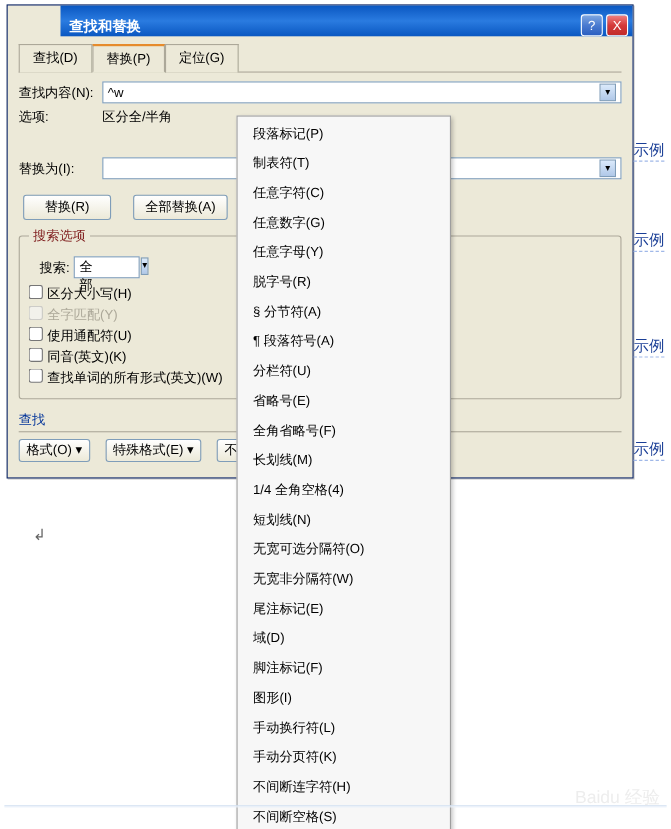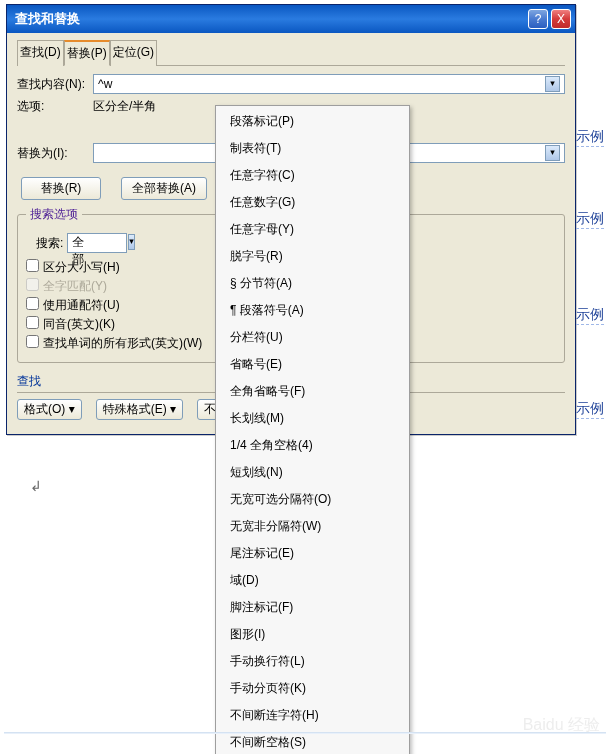--- a/index.html
+++ b/index.html
@@ -17,22 +17,23 @@
     width: 570px;
     background: #ece9d8;
     border: 1px solid #0a246a;
     box-shadow: 1px 1px 0 #00000033;
   }
   .titlebar {
     height: 28px;
     background: linear-gradient(to bottom, #0a57c1 0%, #2a7be0 50%, #0a57c1 100%);
     color: #fff;
     display: flex;
-    align-items: center;
+    align-items: flex-end;
     padding: 0 4px 0 8px;
+    margin-left: 48px;
   }
   .titlebar .title { flex: 1; font-size: 13px; font-weight: bold; }
   .titlebtn {
     width: 20px; height: 20px;
     background: linear-gradient(to bottom, #f08080 0%, #d43a3a 50%, #c12a2a 100%);
     border: 1px solid #fff;
     border-radius: 3px;
     margin-left: 3px;
     color: #fff;
     font-family: Arial;
@@ -46,21 +47,21 @@
   }
   .body {
     padding: 6px 10px 10px 10px;
   }
   .tabs {
     display: flex;
     border-bottom: 1px solid #aca899;
     margin-bottom: 8px;
   }
   .tab {
-    padding: 3px 2px;
+    padding: 3px 12px;
     border: 1px solid #aca899;
     border-bottom: none;
     background: #ece9d8;
     margin-right: 0px;
     position: relative;
     top: 1px;
     cursor: pointer;
   }
   .tab.active {
     background: #ece9d8;
@@ -108,21 +109,21 @@
     cursor: pointer;
     font-size: 12px;
   }
   .btn.small { min-width: 64px; padding: 1px 6px; }
   fieldset {
     border: 1px solid #aca899;
     border-radius: 3px;
     padding: 6px 8px 8px 8px;
     margin: 4px 0;
   }
-  legend { padding: 0 4px; color: #4c1d95; }
+  legend { padding: 0 4px; color: #7f1d1d; }
   .cols { display: flex; }
   .col { flex: 1; }
   .chk {
     display: flex;
     align-items: flex-start;
     margin: 2px 0;
   }
   .chk input { margin-right: 4px; accent-color: #39a83a; }
   .chk.disabled { color: #aca899; }
   .sel {

